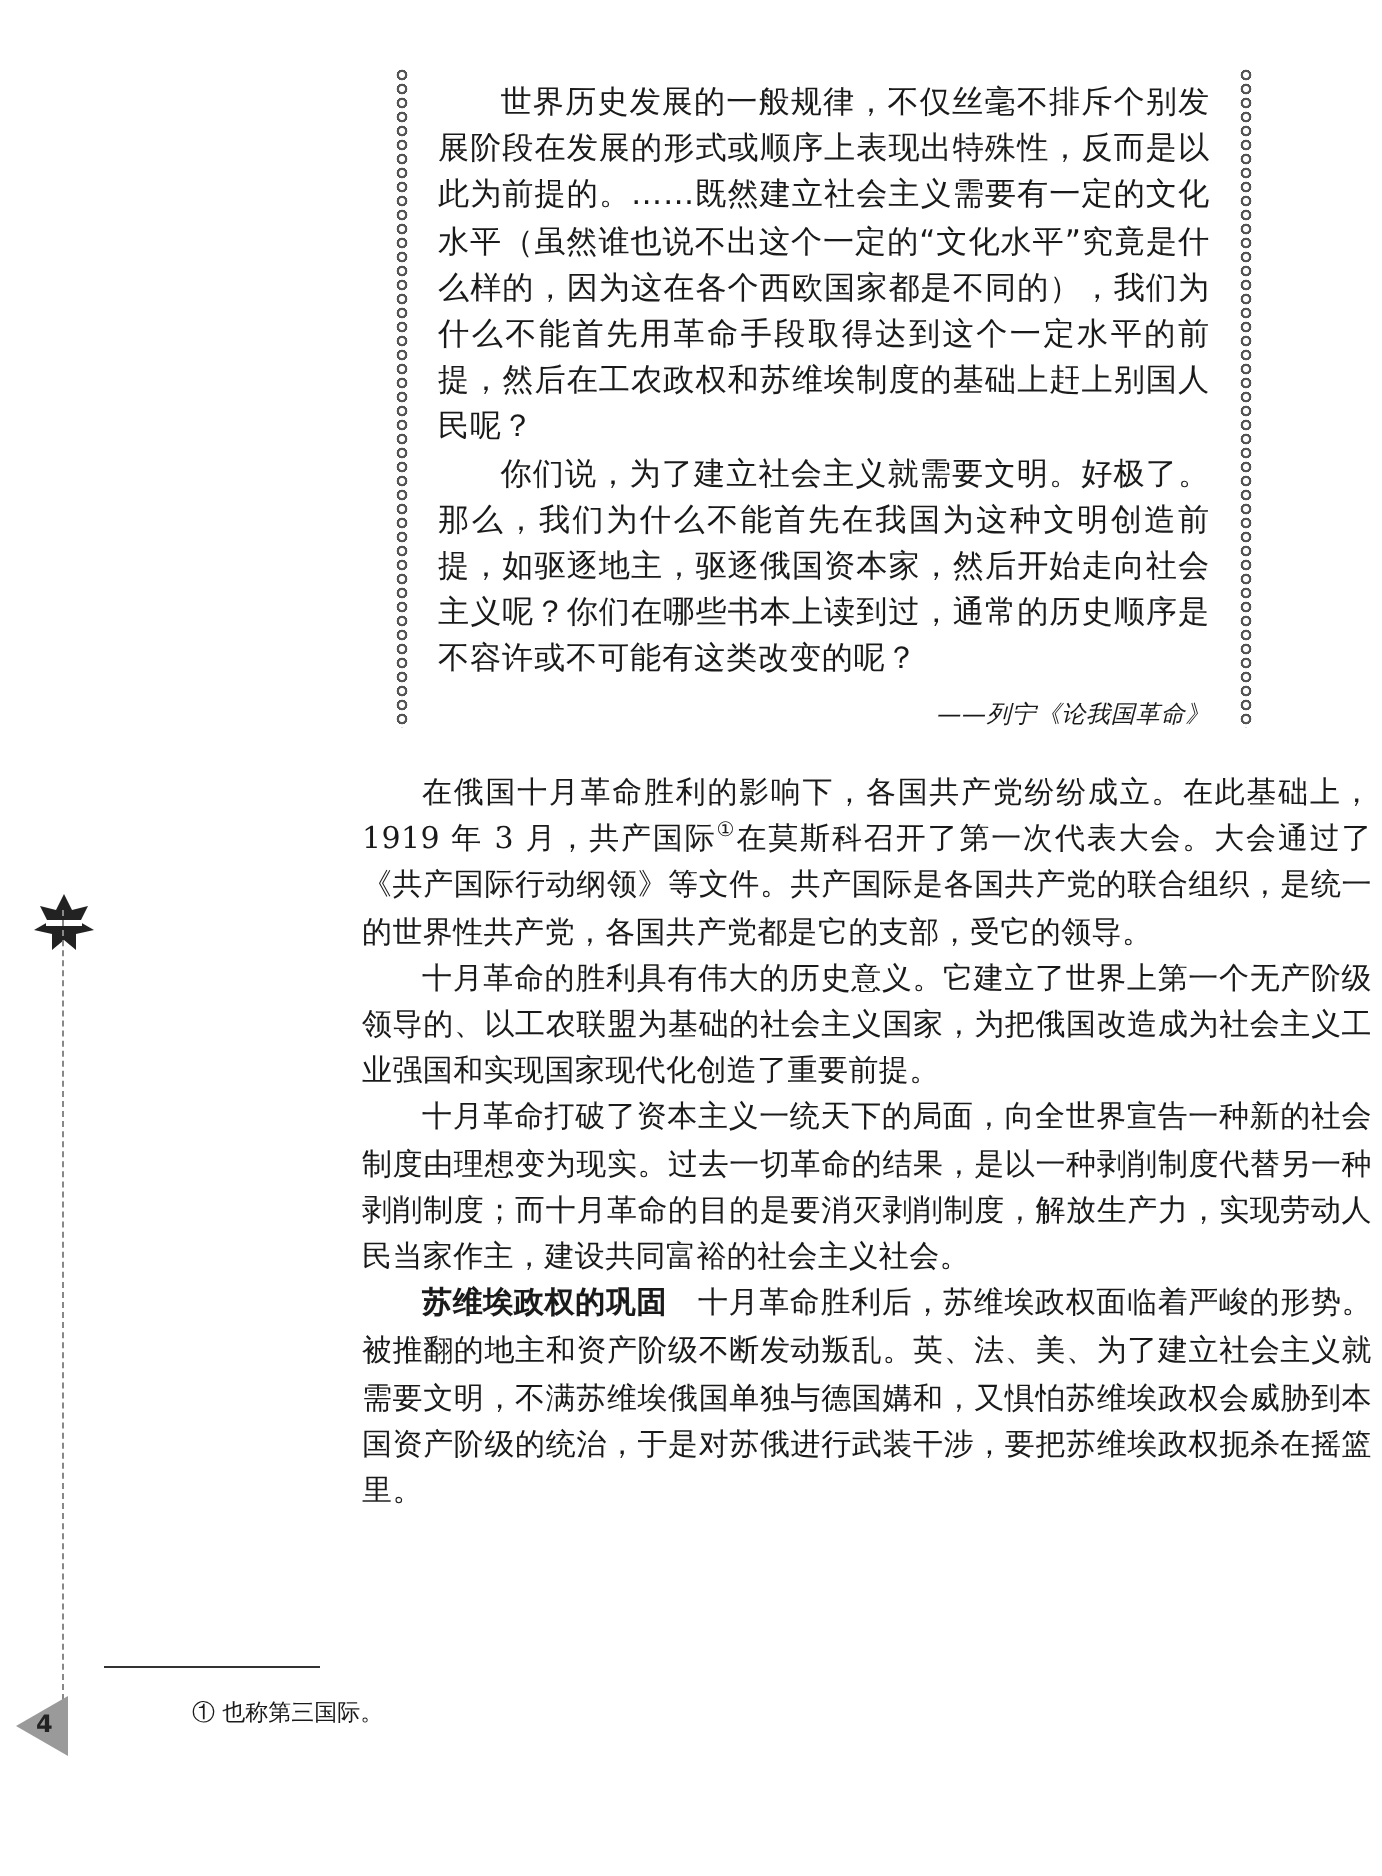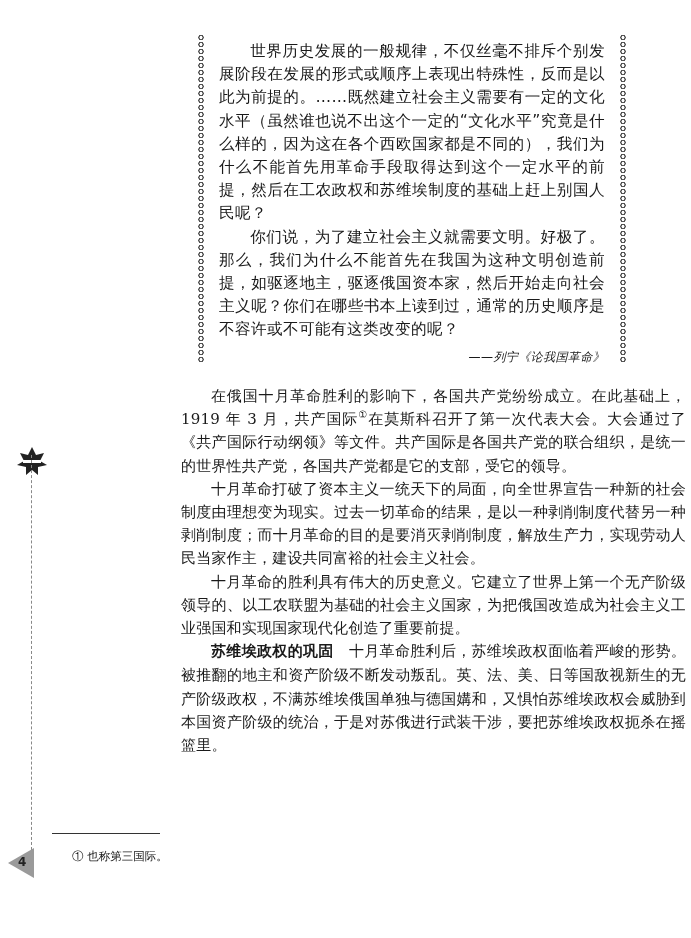--- a/index.html
+++ b/index.html
@@ -21,21 +21,21 @@
   .main b { font-family:Liberation Mono, monospace; font-weight:bold; }
   sup { font-size:10px; line-height:0; }
   .side-line { position:absolute; left:31px; top:455px; height:395px; border-left:1px dashed #888; }
   .emblem { position:absolute; left:14px; top:445px; width:36px; height:32px; }
   .page-num { position:absolute; left:8px; top:848px; width:26px; height:30px; }
   .page-num .tri { position:absolute; left:0; top:0; width:0; height:0;
           border-top:15px solid transparent; border-bottom:15px solid transparent; border-right:26px solid #9a9a9a; }
   .page-num span { position:absolute; left:10px; top:7px; font-family:"DejaVu Sans", sans-serif; font-weight:bold; font-size:12px; color:#222; }
   .fn-rule { position:absolute; left:52px; top:833px; width:108px; border-top:1px solid #333; }
   .footnotes { position:absolute; left:72px; top:848px; font-size:11.5px; line-height:16px; }
-  .footnotes div { white-space:nowrap; }
+  .footnotes div { white-space:nowrap;margin-left:24px; }
 </style>
 </head>
 <body>
 
 <div class="quote-box">
   <div class="orn left"></div>
   <div class="orn right"></div>
   <div class="quote-text">
     <p>世界历史发展的一般规律，不仅丝毫不排斥个别发展阶段在发展的形式或顺序上表现出特殊性，反而是以此为前提的。……既然建立社会主义需要有一定的文化水平（虽然谁也说不出这个一定的“文化水平”究竟是什么样的，因为这在各个西欧国家都是不同的），我们为什么不能首先用革命手段取得达到这个一定水平的前提，然后在工农政权和苏维埃制度的基础上赶上别国人民呢？</p>
     <p>你们说，为了建立社会主义就需要文明。好极了。那么，我们为什么不能首先在我国为这种文明创造前提，如驱逐地主，驱逐俄国资本家，然后开始走向社会主义呢？你们在哪些书本上读到过，通常的历史顺序是不容许或不可能有这类改变的呢？</p>
@@ -46,23 +46,23 @@
 <div class="emblem">
   <svg width="36" height="32" viewBox="0 0 36 32">
     <path d="M18 2 L22 10 L30 8 L26 16 L33 20 L24 22 L24 30 L18 25 L12 30 L12 22 L3 20 L10 16 L6 8 L14 10 Z" fill="#222"></path>
     <rect x="9" y="15" width="18" height="3" fill="#fff"></rect>
   </svg>
 </div>
 <div class="side-line"></div>
 
 <div class="main">
   <p><span>在俄国十月革命胜利的影响下，各国共产党纷纷成立。在此基础上，1919 年 3 月，共产国际</span><sup>①</sup><span>在莫斯科召开了第一次代表大会。大会通过了《共产国际行动纲领》等文件。共产国际是各国共产党的联合组织，是统一的世界性共产党，各国共产党都是它的支部，受它的领导。</span></p>
+  <p>十月革命的胜利具有伟大的历史意义。它建立了世界上第一个无产阶级领导的、以工农联盟为基础的社会主义国家，为把俄国改造成为社会主义工业强国和实现国家现代化创造了重要前提。</p>
   <p>十月革命打破了资本主义一统天下的局面，向全世界宣告一种新的社会制度由理想变为现实。过去一切革命的结果，是以一种剥削制度代替另一种剥削制度；而十月革命的目的是要消灭剥削制度，解放生产力，实现劳动人民当家作主，建设共同富裕的社会主义社会。</p>
-  <p>十月革命的胜利具有伟大的历史意义。它建立了世界上第一个无产阶级领导的、以工农联盟为基础的社会主义国家，为把俄国改造成为社会主义工业强国和实现国家现代化创造了重要前提。</p>
-  <p><b>苏维埃政权的巩固</b> <span>十月革命胜利后，苏维埃政权面临着严峻的形势。被推翻的地主和资产阶级不断发动叛乱。英、法、美、日等国敌视新生的无产阶级政权，不满苏维埃俄国单独与德国媾和，又惧怕苏维埃政权会威胁到本国资产阶级的统治，于是对苏俄进行武装干涉，要把苏维埃政权扼杀在摇篮里。</span></p>
+  <p><b>苏维埃政权的巩固</b> <span>十月革命胜利后，苏维埃政权面临着严峻的形势。被推翻的地主和资产阶级不断发动叛乱。英、法、美、为了建立社会主义就需要文明，不满苏维埃俄国单独与德国媾和，又惧怕苏维埃政权会威胁到本国资产阶级的统治，于是对苏俄进行武装干涉，要把苏维埃政权扼杀在摇篮里。</span></p>
 </div>
 
 <div class="fn-rule"></div>
 <div class="page-num">
   <div class="tri"></div>
   <span>4</span>
 </div>
 <div class="footnotes">
   <div>① 也称第三国际。</div>
 </div>

